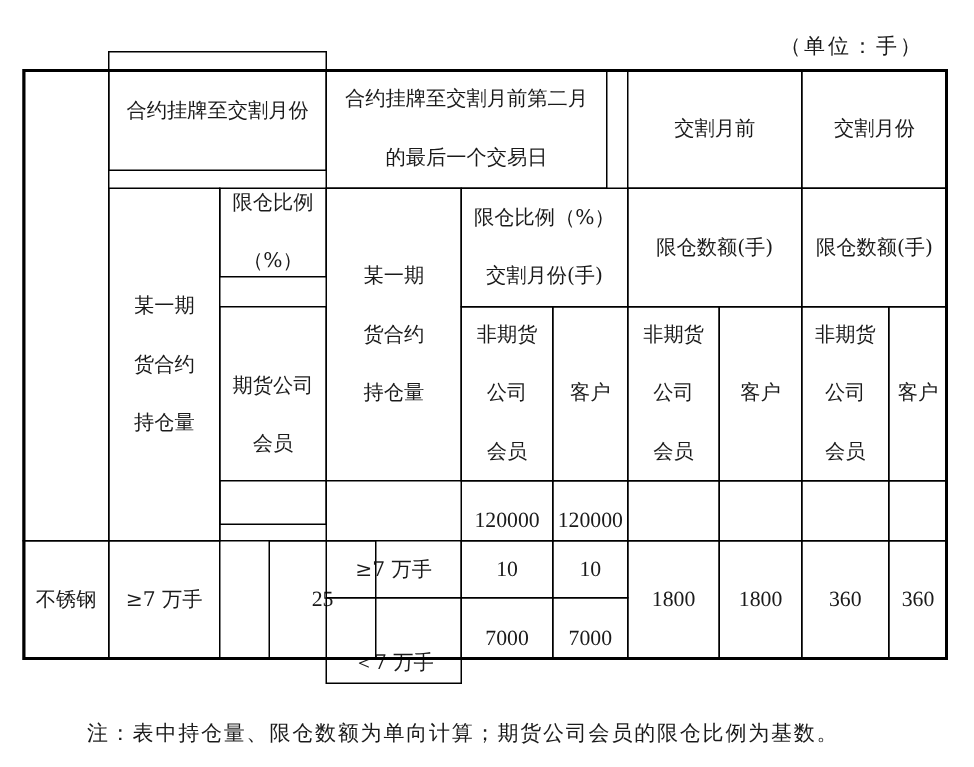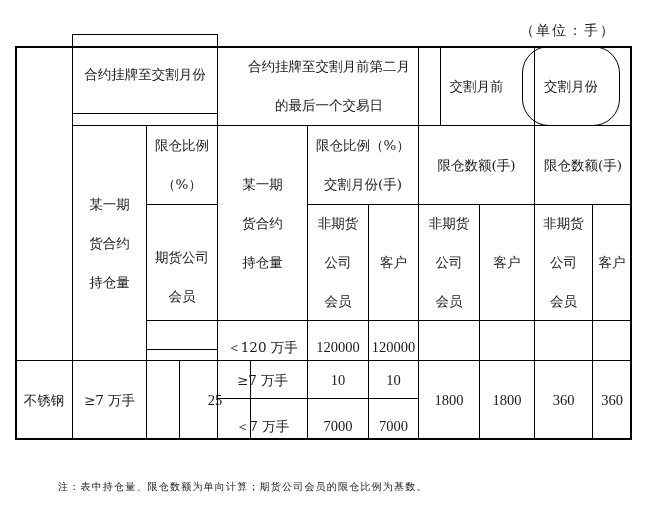--- a/index.html
+++ b/index.html
@@ -1,19 +1,19 @@
 <!DOCTYPE html>
 <html><head>
 <meta charset="utf-8">
 <style>
   html, body { margin:0; padding:0; background:#ffffff; }
   body { width:649px; height:511px; position:relative; overflow:hidden;
          font-family: "DejaVu Serif", "Liberation Serif", serif; color:#1a1a1a; }
   .unit { position:absolute; left:520px; top:22px; font-size:14px; letter-spacing:2px; }
-  .note { position:absolute; left:58px; top:480px; font-size:10px; letter-spacing:1.2px; white-space:nowrap; }
+  .note { position:absolute; left:58px; top:480px; font-size:14px; letter-spacing:1.2px; white-space:nowrap; }
   .tbl { position:absolute; left:0; top:0; width:649px; height:511px; }
   .c { position:absolute; box-sizing:border-box; border:1.5px solid #000;
        display:flex; flex-direction:column; align-items:center; justify-content:center;
        text-align:center; font-size:13.5px; line-height:39px; }
   .c span { display:block; white-space:nowrap; }
   .num { font-family: "Liberation Serif", "DejaVu Serif", serif; font-size:14.5px; }
   .outer { position:absolute; left:15px; top:46px; width:617px; height:394px;
            border:2px solid #000; box-sizing:border-box; pointer-events:none; }
   .bottom-align { justify-content:flex-end; padding-bottom:2px; }
 </style>
@@ -23,40 +23,40 @@
 <div class="unit">（单位：手）</div>
 
 <div class="tbl">
 
   <div class="c" style="left:15px;top:46px;width:58px;height:315px;"></div>
 
   <div class="c" style="left:72px;top:34px;width:146px;height:80px;">
     <span>合约挂牌至交割月份</span>
   </div>
 
-  <div class="c" style="left:217px;top:46px;width:224px;height:80px;">
+  <div class="c" style="left:217px;top:46px;width:188px;height:80px;">
     <span>合约挂牌至交割月前第二月</span>
     <span>的最后一个交易日</span>
   </div>
 
   <div class="c" style="left:418px;top:46px;width:117px;height:80px;">
     <span>交割月前</span>
   </div>
 
-  <div class="c" style="left:522px;top:46px;width:98px;height:80px;border-radius:27px;">
+  <div class="c" style="left:534px;top:46px;width:98px;height:80px;">
     <span>交割月份</span>
   </div>
 
   <div class="c" style="left:72px;top:125px;width:75px;height:236px;">
     <span>某一期</span>
     <span>货合约</span>
     <span>持仓量</span>
   </div>
 
-  <div class="c" style="left:146px;top:125px;width:72px;height:80px;">
+  <div class="c" style="left:146px;top:125px;width:72px;height:60px;">
     <span>限仓比例</span>
     <span>（%）</span>
   </div>
 
   <div class="c" style="left:146px;top:204px;width:72px;height:146px;">
     <span>期货公司</span>
     <span>会员</span>
   </div>
 
   <div class="c" style="left:146px;top:320px;width:72px;height:41px;"></div>
@@ -100,23 +100,20 @@
 
   <div class="c" style="left:534px;top:204px;width:59px;height:117px;">
     <span>非期货</span>
     <span>公司</span>
     <span>会员</span>
   </div>
   <div class="c" style="left:592px;top:204px;width:40px;height:117px;">
     <span>客户</span>
   </div>
 
-  <div class="c bottom-align" style="left:217px;top:320px;width:91px;height:41px;line-height:22px;">
-    <span>＜120 万手</span>
-  </div>
   <div class="c bottom-align num" style="left:307px;top:320px;width:62px;height:41px;line-height:22px;">
     <span>120000</span>
   </div>
   <div class="c bottom-align num" style="left:368px;top:320px;width:51px;height:41px;line-height:22px;">
     <span>120000</span>
   </div>
   <div class="c" style="left:418px;top:320px;width:62px;height:41px;"></div>
   <div class="c" style="left:479px;top:320px;width:56px;height:41px;"></div>
   <div class="c" style="left:534px;top:320px;width:59px;height:41px;"></div>
   <div class="c" style="left:592px;top:320px;width:40px;height:41px;"></div>
@@ -134,21 +131,21 @@
   <div class="c" style="left:217px;top:360px;width:91px;height:39px;line-height:22px;">
     <span>≥7 万手</span>
   </div>
   <div class="c num" style="left:307px;top:360px;width:62px;height:39px;line-height:22px;">
     <span>10</span>
   </div>
   <div class="c num" style="left:368px;top:360px;width:51px;height:39px;line-height:22px;">
     <span>10</span>
   </div>
 
-  <div class="c bottom-align" style="left:217px;top:398px;width:91px;height:42px;line-height:22px;">
+  <div class="c bottom-align" style="left:217px;top:398px;width:91px;height:58px;line-height:22px;">
     <span>＜7 万手</span>
   </div>
   <div class="c bottom-align num" style="left:307px;top:398px;width:62px;height:42px;line-height:22px;">
     <span>7000</span>
   </div>
   <div class="c bottom-align num" style="left:368px;top:398px;width:51px;height:42px;line-height:22px;">
     <span>7000</span>
   </div>
 
   <div class="c num" style="left:418px;top:360px;width:62px;height:80px;">

